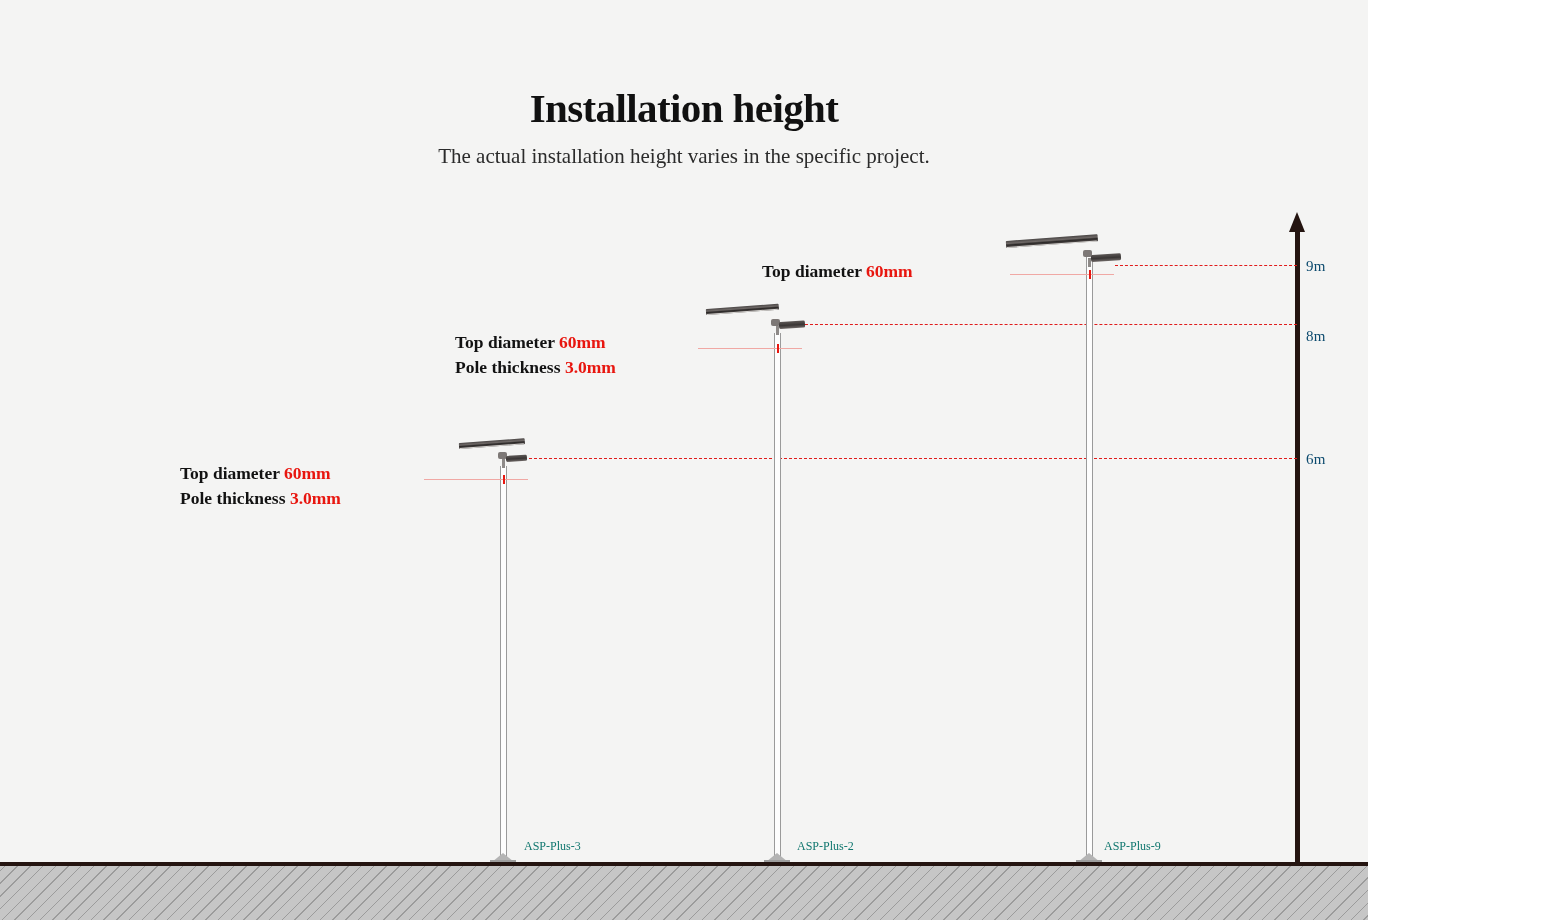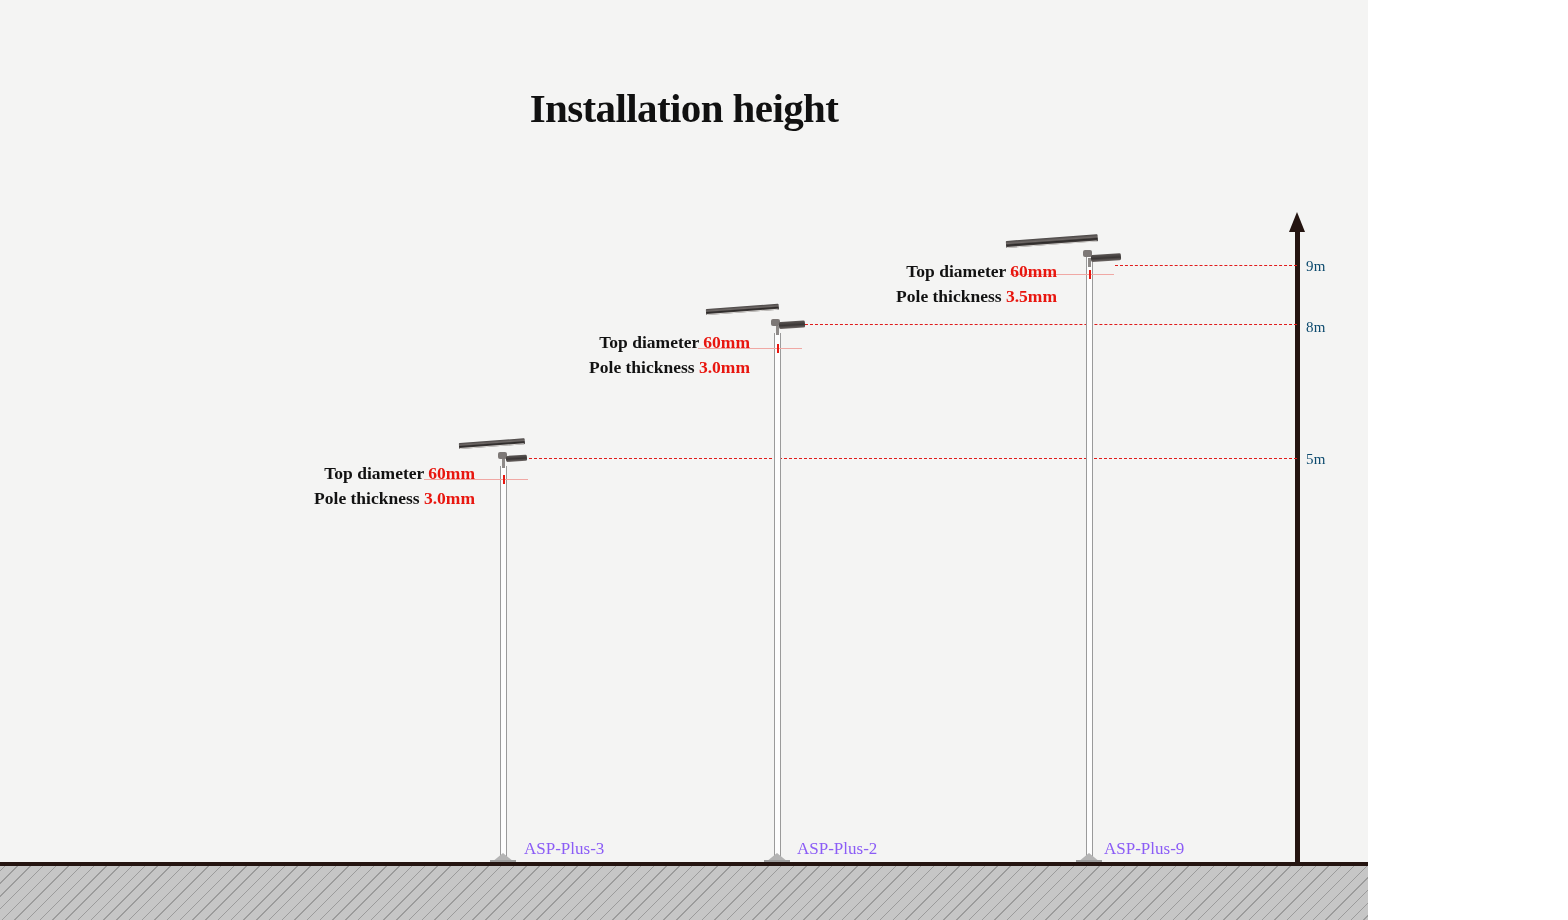--- a/index.html
+++ b/index.html
@@ -146,21 +146,21 @@
   }
   .arm-knuckle {
     position: absolute;
     background: #7d7876;
     border-radius: 2px;
   }
 
   
   .callout {
     position: absolute;
-    text-align: right;
+    text-align: left;
     font-size: 17.5px;
     font-weight: bold;
     color: #121212;
     line-height: 1.42;
     white-space: nowrap;
   }
   .callout .val { color: #e8160f; }
 
   .leader {
     position: absolute;
@@ -170,38 +170,39 @@
   .leader-tick {
     position: absolute;
     width: 1.5px;
     height: 9px;
     background: #e8160f;
   }
 
   
   .model-name {
     position: absolute;
-    font-size: 17px;
-    color: #8b5cf6;
+    font-size: 12px;
+    color: #0f766e;
     white-space: nowrap;
   }
 </style>
 </head>
 <body>
 
 <div id="stage">
 
   <div class="title">Installation height</div>
+  <div class="subtitle">The actual installation height varies in the specific project.</div>
 
   <div class="axis-arrow"></div>
   <div class="axis-line"></div>
 
   <div class="tick-label" style="top:258px;">9m</div>
-  <div class="tick-label" style="top:319px;text-align:center;">8m</div>
-  <div class="tick-label" style="top:451px;">5m</div>
+  <div class="tick-label" style="top:328px;text-align:center;">8m</div>
+  <div class="tick-label" style="top:451px;">6m</div>
 
   <div class="dash-line" style="left:1115px; top:265px; width:182px;"></div>
   <div class="dash-line" style="left:805px;  top:324px; width:492px;"></div>
   <div class="dash-line" style="left:524px;  top:458px; width:773px;"></div>
 
   <div class="pole-group">
     <div class="shaft" style="left:500px; top:466px; height:396px;"></div>
     <div class="base-plate" style="left:492px; top:853px;"></div>
     <div class="base-cap" style="left:490px; top:860px;"></div>
 
@@ -274,24 +275,20 @@
     </div>
 
     <div class="leader" style="left:1010px; top:274px; width:104px;"></div>
     <div class="leader-tick" style="left:1089px; top:270px;"></div>
 
     <div class="callout" style="left:762px; top:259px; width:295px;">
       <div>
         <span>Top diameter</span>
         <span class="val">60mm</span>
       </div>
-      <div>
-        <span>Pole thickness</span>
-        <span class="val">3.5mm</span>
-      </div>
     </div>
 
     <div class="model-name" style="left:1104px; top:839px;">ASP-Plus-9</div>
   </div>
 
   <div class="ground"></div>
 
 </div>
 
 </body></html>

